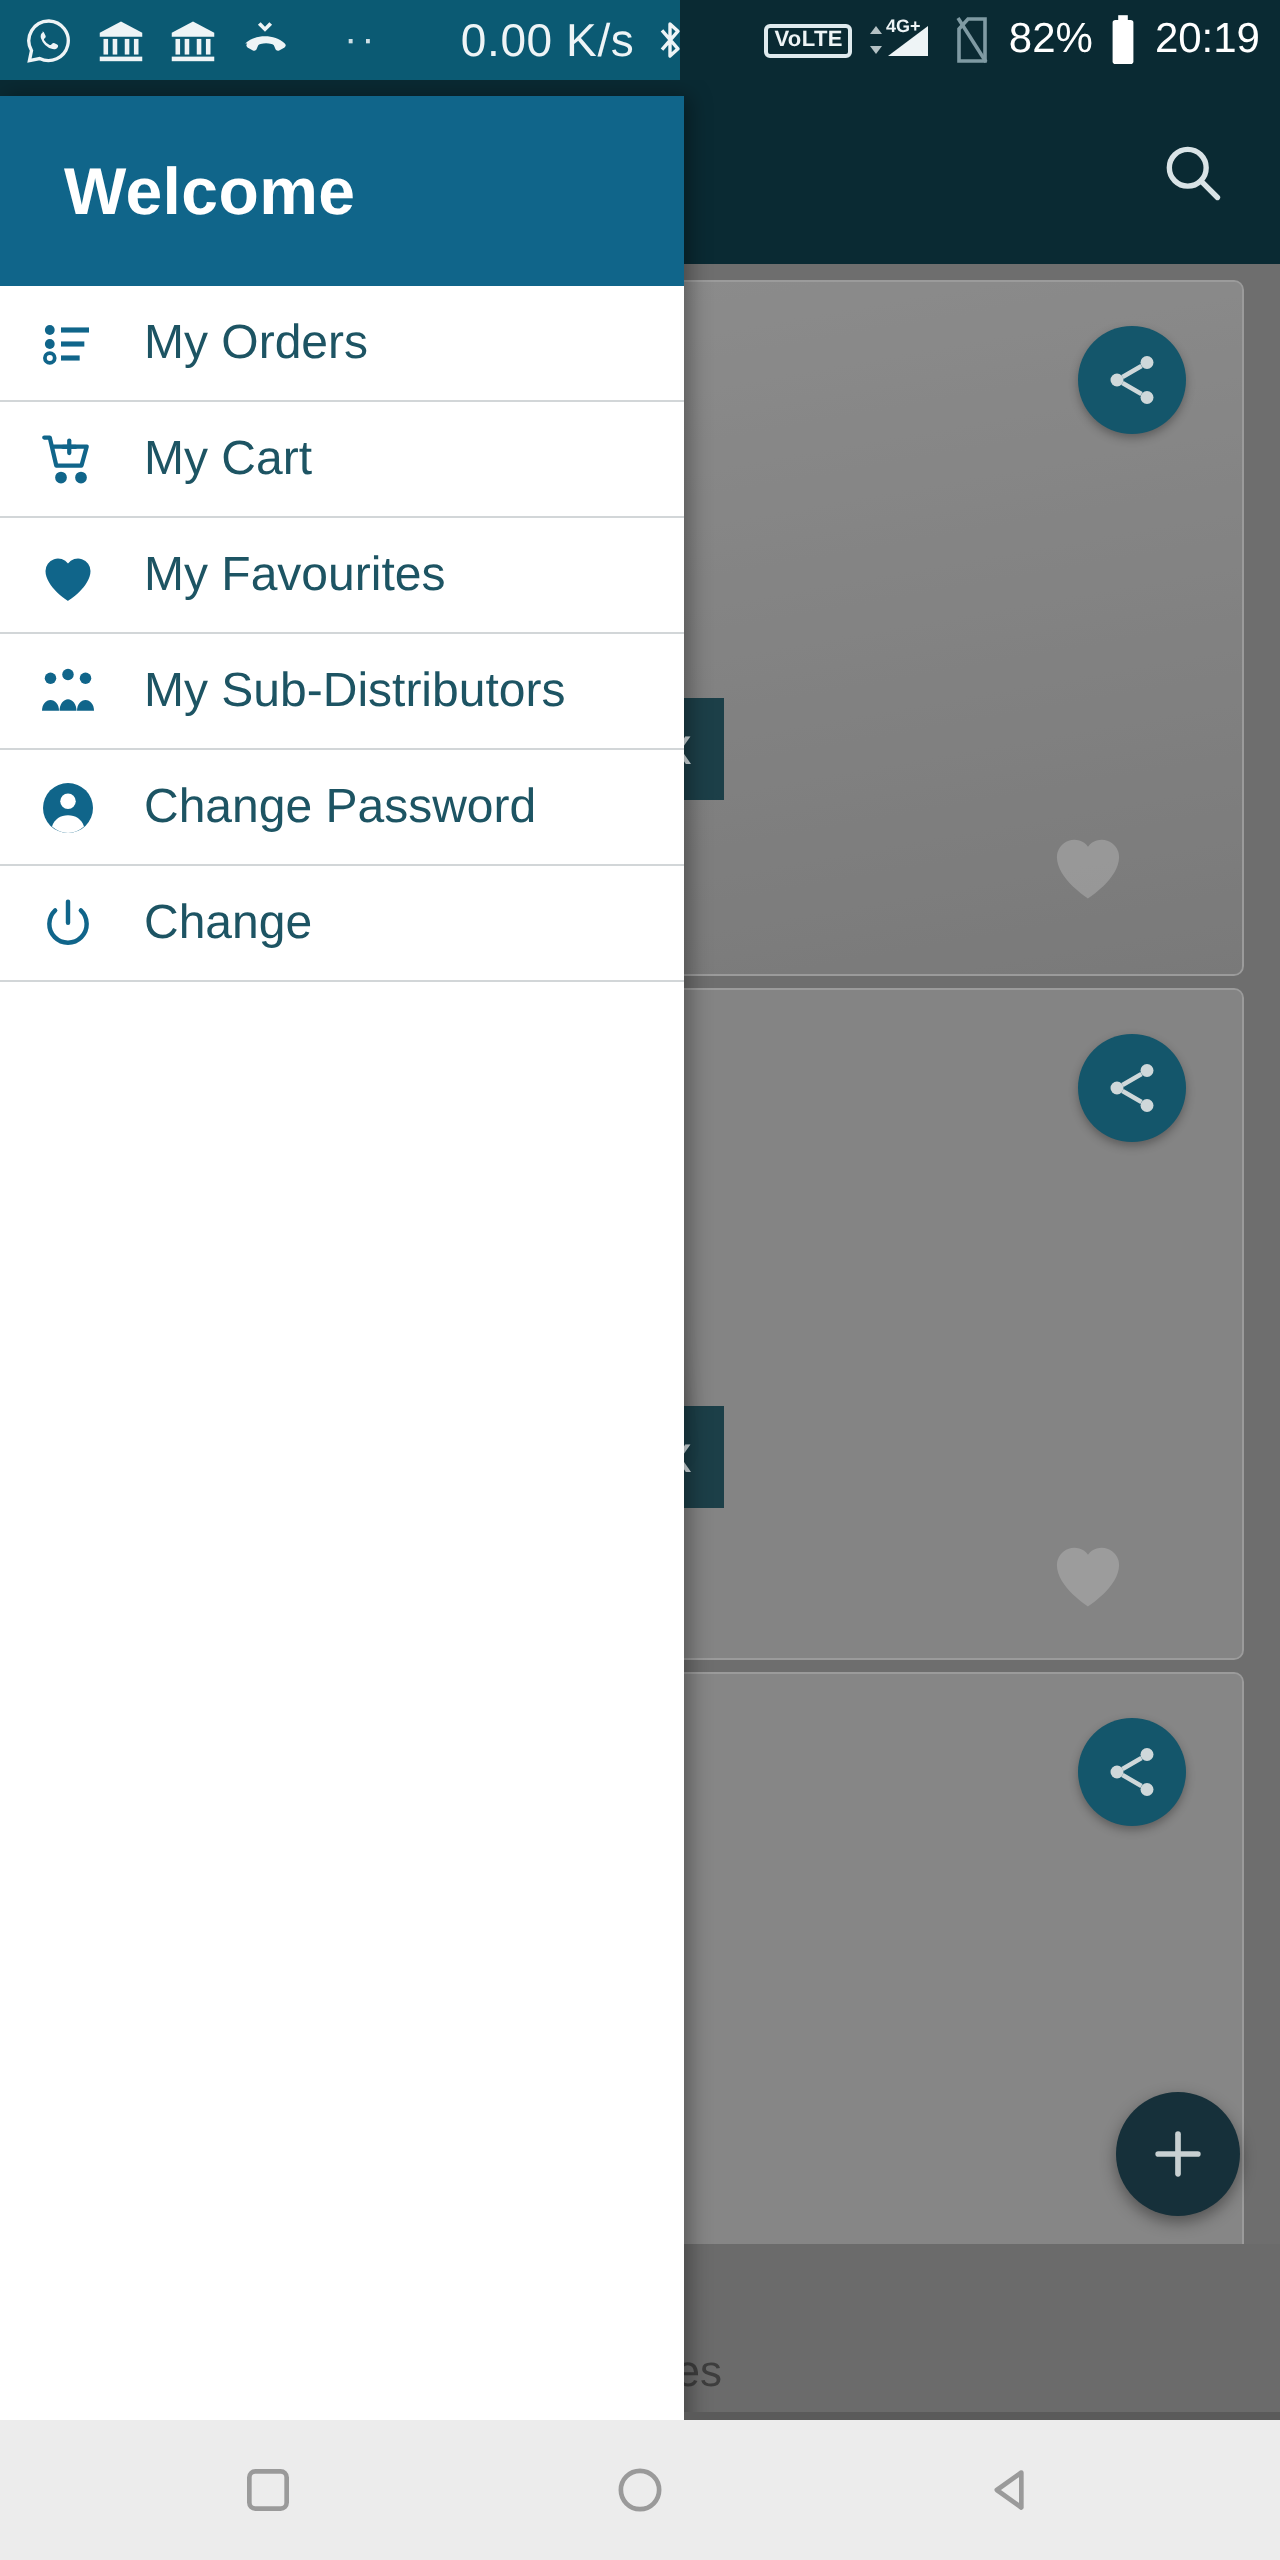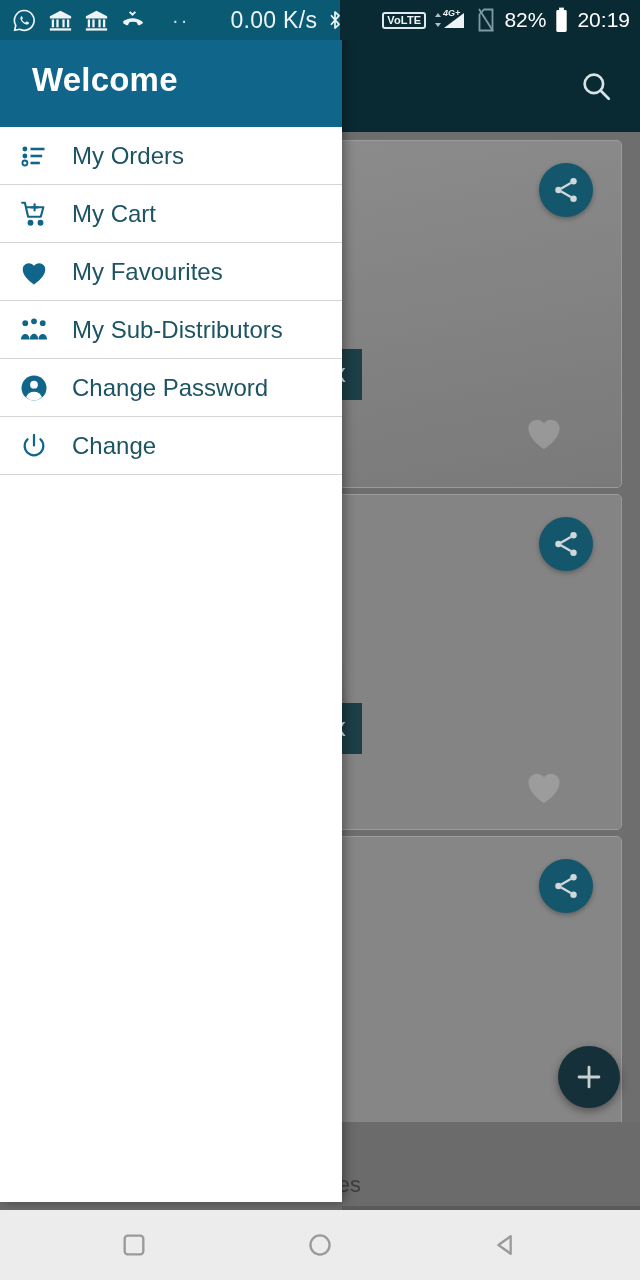--- a/index.html
+++ b/index.html
@@ -25,21 +25,21 @@
     padding: 0 10px 0 12px;
     color: #e9f2f5;
     z-index: 60;
   }
   #statusbar .sb-right-bg {
     position: absolute; top: 0; left: 340px; width: 300px; height: 40px;
     background: #0a2a33;
   }
   .sb-left { display: flex; align-items: center; gap: 11px; position: relative; z-index: 2; }
   .sb-right { display: flex; align-items: center; gap: 8px; margin-left: auto; position: relative; z-index: 2; }
-  .sb-icon { display: inline-flex; align-items: flex-end; justify-content: center; font-style: italic; }
+  .sb-icon { display: inline-flex; align-items: flex-end; justify-content: center; }
   .sb-text { font-size: 23px; letter-spacing: .3px; color: #eef4f6; }
   .sb-time { font-size: 21px; color: #ffffff; }
   .sb-pct { font-size: 21px; color: #ffffff; }
   .sb-dots { letter-spacing: 2px; font-size: 20px; color:#cfe0e6; margin-left: 16px; }
   .volte-box {
     border: 2px solid #dfeaee; border-radius: 3px;
     font-size: 11px; font-weight: bold; padding: 1px 3px;
     line-height: 1; letter-spacing: .2px; color:#eef4f6;margin-left:29px;
   }
 
@@ -225,21 +225,21 @@
   
   #scrim {
     position: absolute; top: 40px; left: 342px;
     width: 298px; height: 1170px;
     background: rgba(0,0,0,0.0);
     z-index: 20;
   }
 
   
   #drawer {
-    position: absolute; top: 32px; left: 0;
+    position: absolute; top: 48px; left: 0;
     width: 342px; height: 1170px;
     background: #ffffff;
     z-index: 40;
     box-shadow: 3px 0 10px rgba(0,0,0,.35);
   }
   #drawer-header {
     width: 342px; height: 95px;
     background: #10658a;
     display: flex; align-items: center;
     padding-left: 32px;

